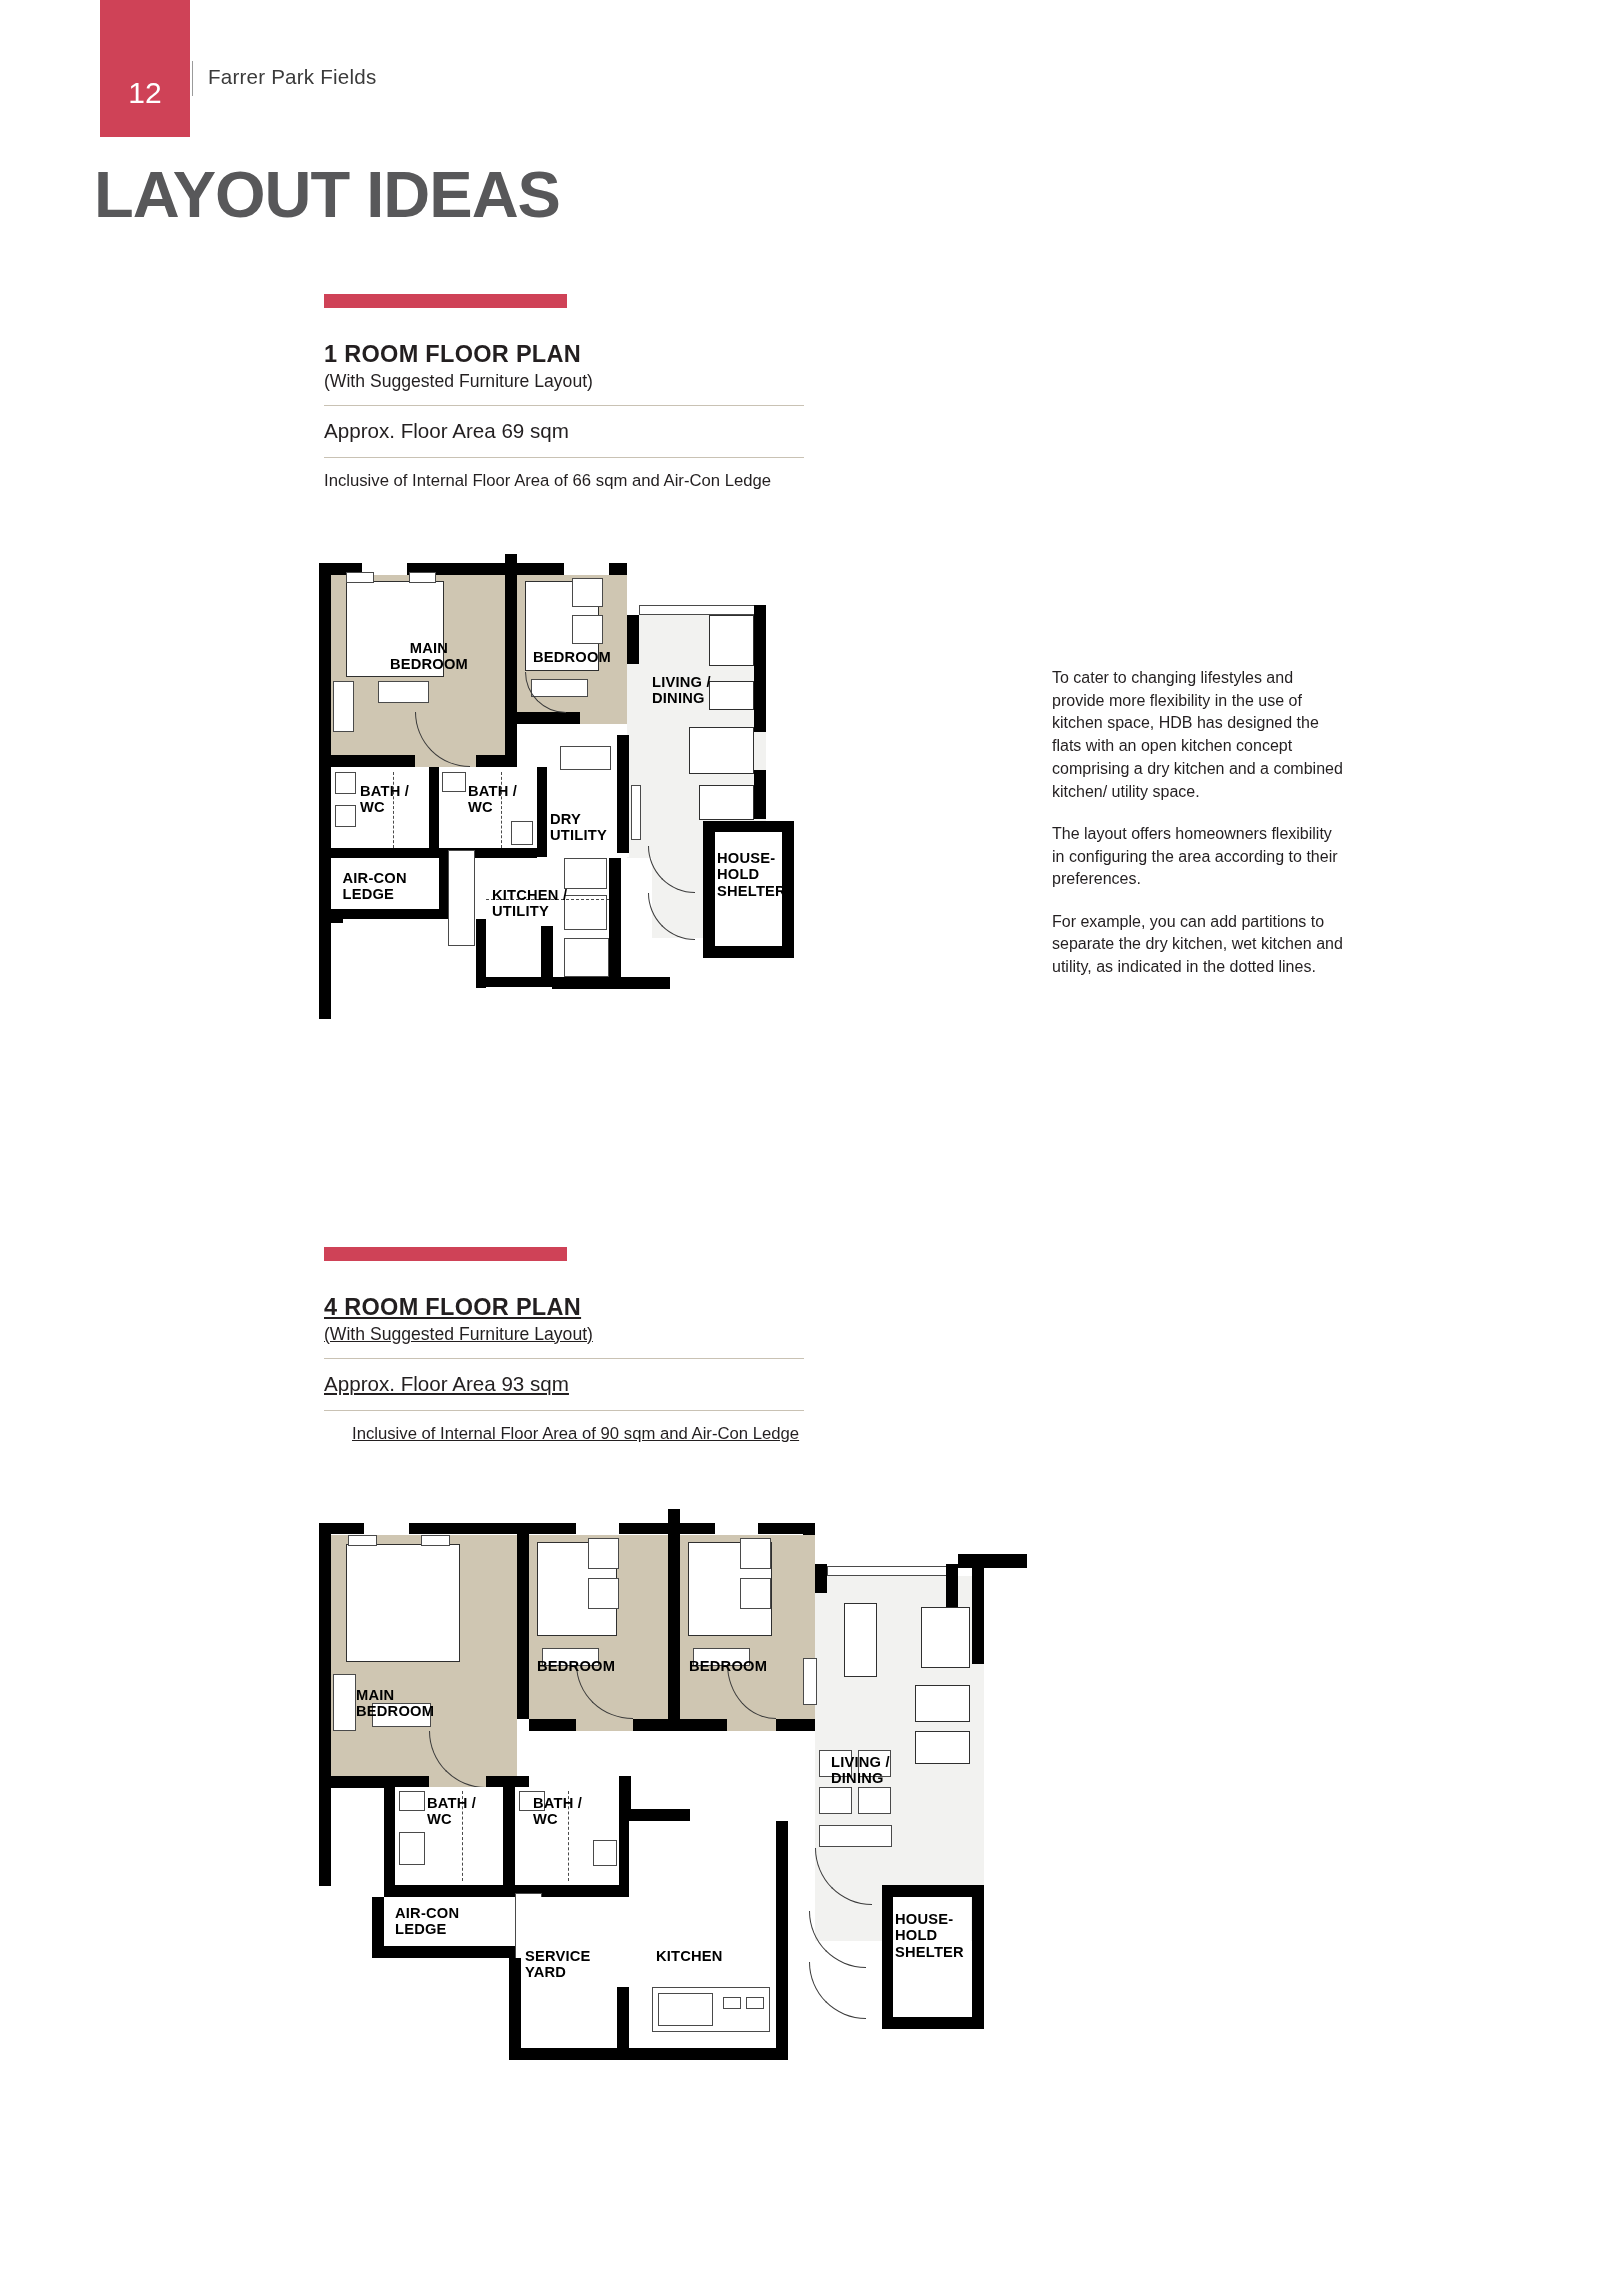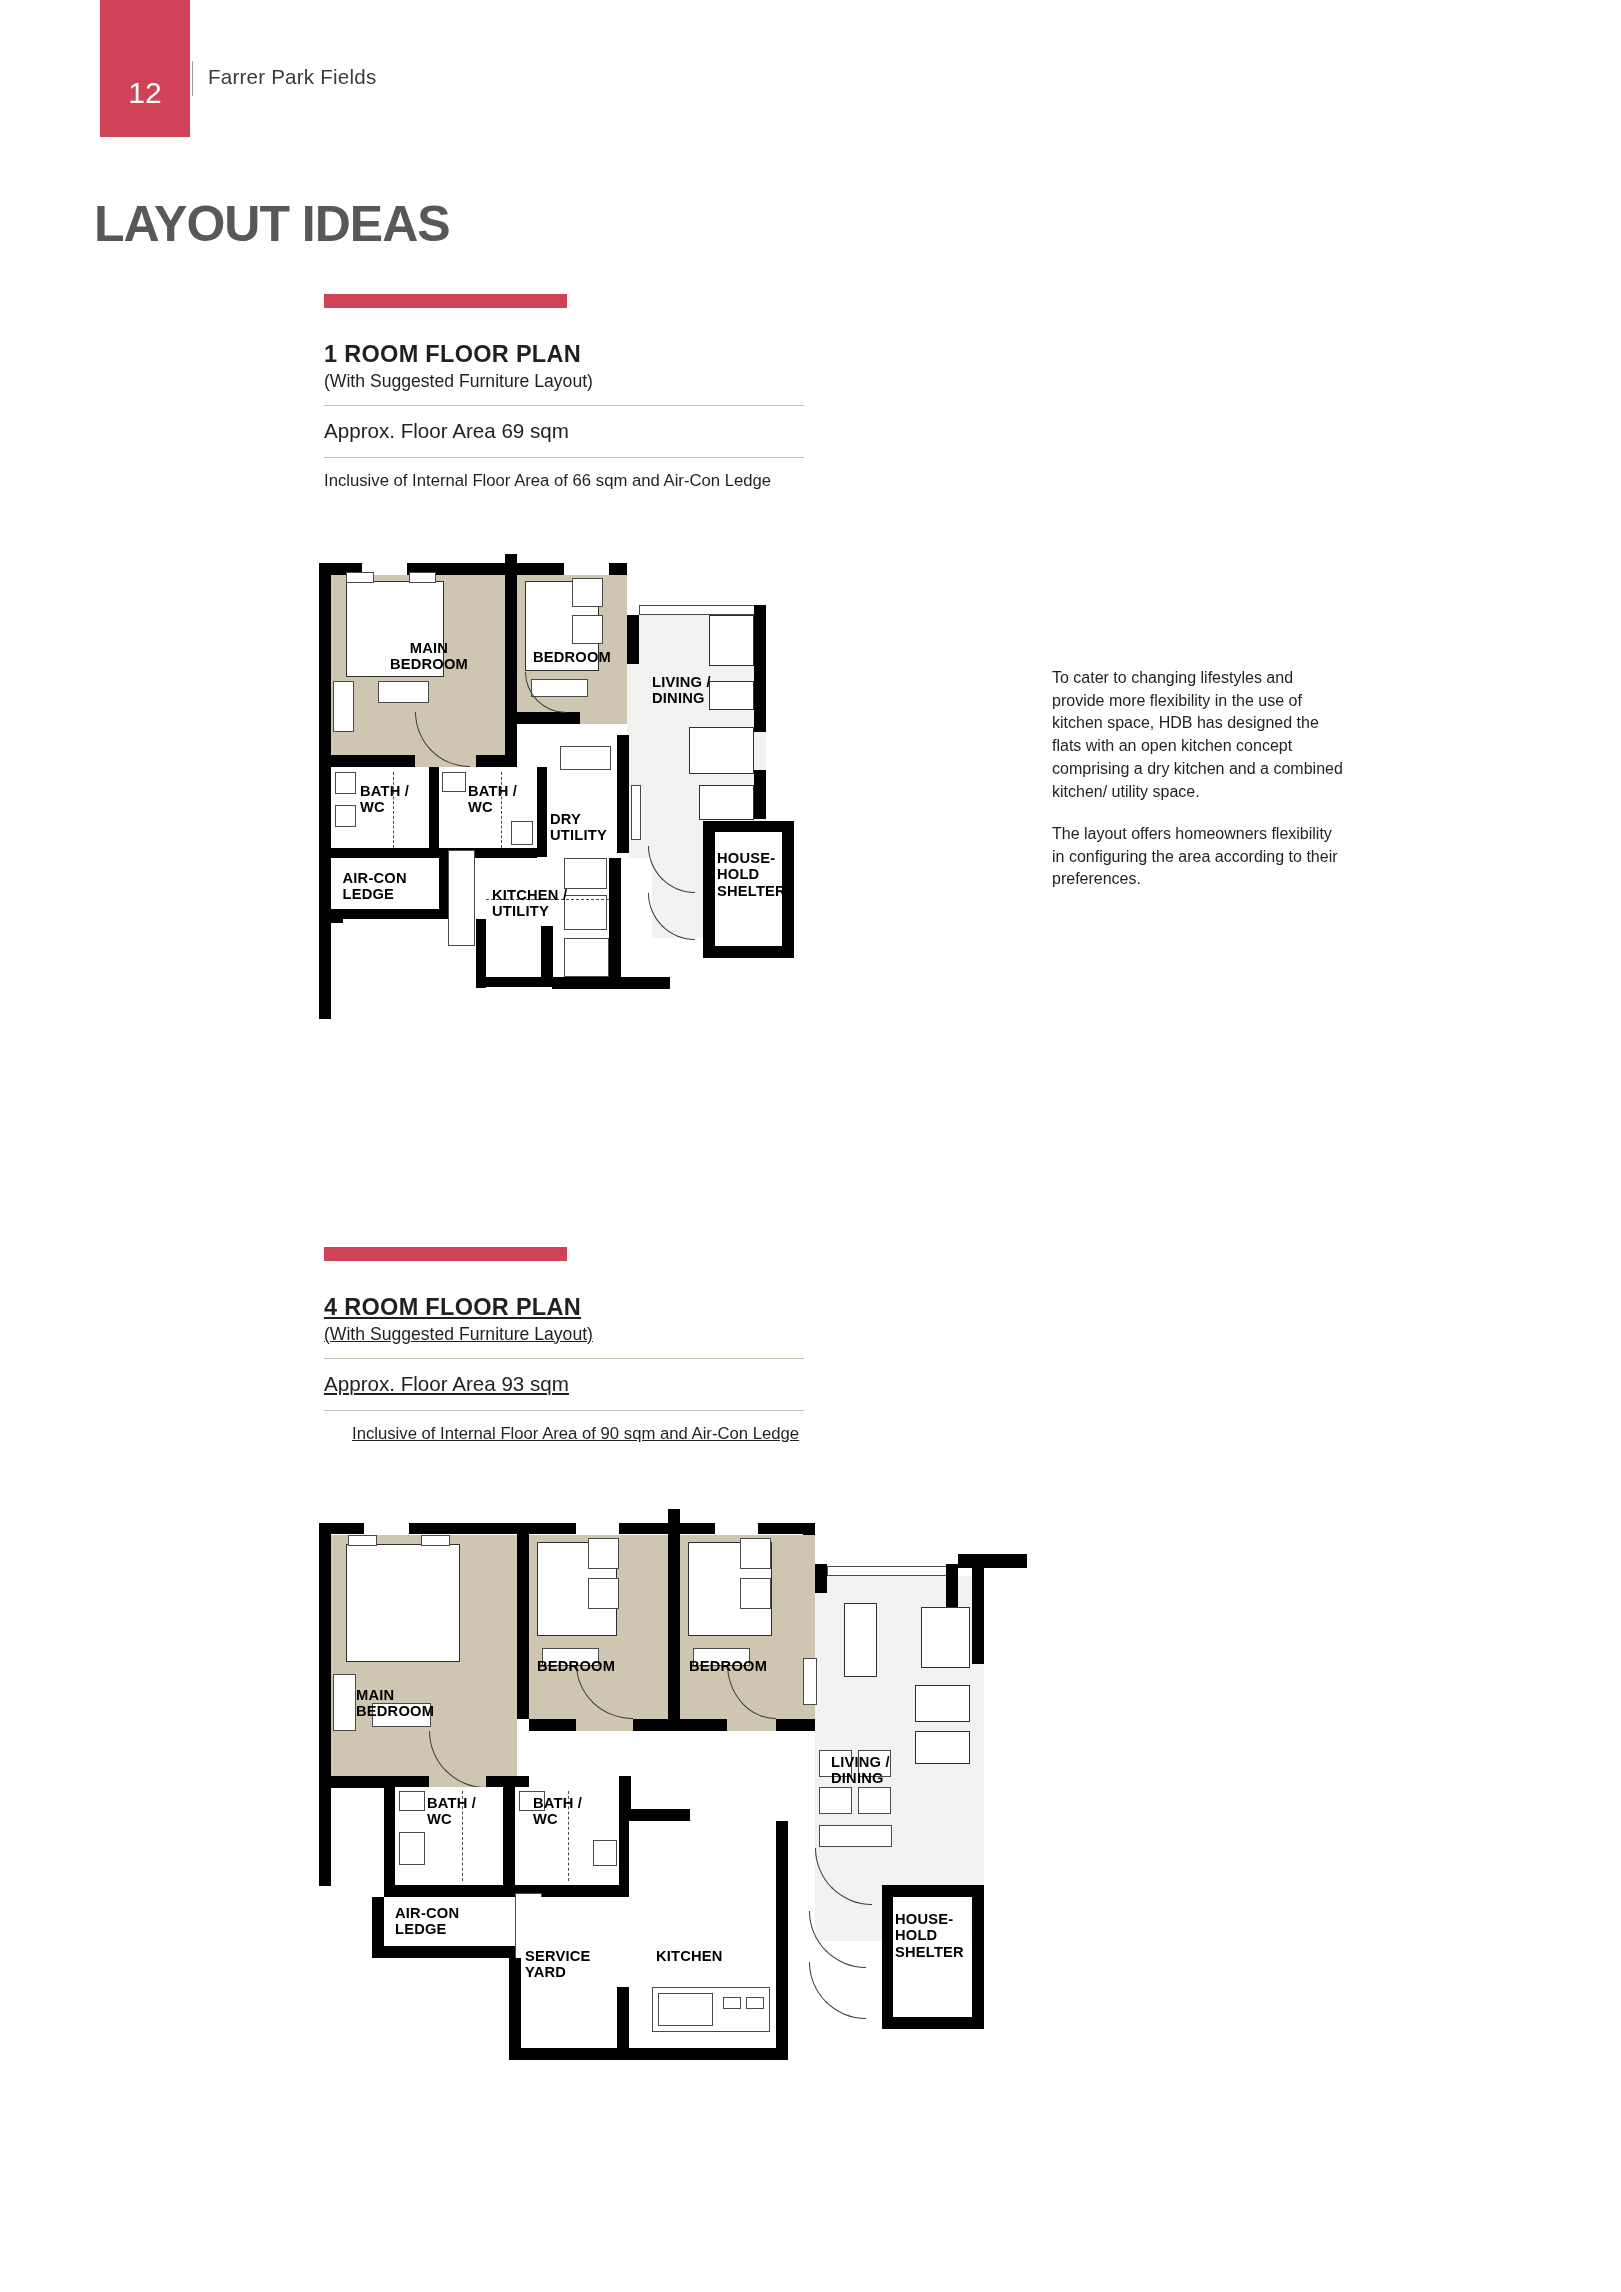--- a/index.html
+++ b/index.html
@@ -5,21 +5,21 @@
   html,body{margin:0;padding:0;background:#ffffff;}
   body{width:1621px;height:2293px;position:relative;font-family:"Liberation Sans",sans-serif;color:#231f20;}
   .page{position:absolute;inset:0;background:#fff;}
 
   
   .page-tab{position:absolute;left:100px;top:0;width:90px;height:137px;background:#cf4257;}
   .page-num{position:absolute;left:100px;top:0;width:90px;height:137px;display:flex;align-items:flex-end;justify-content:center;padding-bottom:27.4px;box-sizing:border-box;color:#fff;font-size:30px;font-weight:400;}
   .header-rule{position:absolute;left:192px;top:61px;width:1px;height:35px;background:#9b9b9b;}
   .header-title{position:absolute;left:208px;top:65px;font-size:20.6px;color:#3b3b3b;letter-spacing:0.2px;}
 
-  .big-title{position:absolute;left:94px;top:157px;font-size:50px;font-weight:bold;color:#58585a;letter-spacing:-1px;margin-top:38px;}
+  .big-title{position:absolute;left:94px;top:157px;font-size:65px;font-weight:bold;color:#58585a;letter-spacing:-1px;}
 
   
   .sec{position:absolute;}
   .red-bar{width:243px;height:13.7px;background:#cf4257;}
   .sec-title{font-size:23.5px;font-weight:bold;color:#231f20;letter-spacing:0.3px;margin-top:33px;}
   .sec-sub{font-size:17.6px;color:#231f20;margin-top:2.9px;}
   .sec-rule{width:480px;height:1px;background:#c9c2b4;margin-top:13.7px;}
   .sec-area{font-size:20.6px;color:#231f20;margin-top:12.7px;}
   .sec-note{font-size:16.7px;color:#231f20;line-height:1.35;margin-top:12.7px;}
 
@@ -64,20 +64,21 @@
     <div class="sec-sub">(With Suggested Furniture Layout)</div>
     <div class="sec-rule"></div>
     <div class="sec-area">Approx. Floor Area 69 sqm</div>
     <div class="sec-rule"></div>
     <div class="sec-note" style="width:461px;">Inclusive of Internal Floor Area of 66 sqm and Air-Con Ledge</div>
   </div>
 
   <div class="side-text" style="left:1052px;top:667px;">
     <p>To cater to changing lifestyles and provide more flexibility in the use of kitchen space, HDB has designed the flats with an open kitchen concept comprising a dry kitchen and a combined kitchen/ utility space.</p>
     <p>The layout offers homeowners flexibility in configuring the area according to their preferences.</p>
+    <p>For example, you can add partitions to separate the dry kitchen, wet kitchen and utility, as indicated in the dotted lines.</p>
   </div>
 
   <div class="plan" style="left:319px;top:554px;width:686px;height:627px;">
 
     <div class="w" style="left:0;top:8.8px;width:11.8px;height:456px;"></div>
     <div class="w" style="left:0;top:8.8px;width:43px;height:11.8px;"></div>
     <div class="w" style="left:88px;top:8.8px;width:98px;height:11.8px;"></div>
     <div class="w" style="left:186px;top:0;width:11.8px;height:23.5px;"></div>
     <div class="w" style="left:198px;top:8.8px;width:47px;height:11.8px;"></div>
     <div class="w" style="left:290px;top:8.8px;width:17.6px;height:11.8px;"></div>

